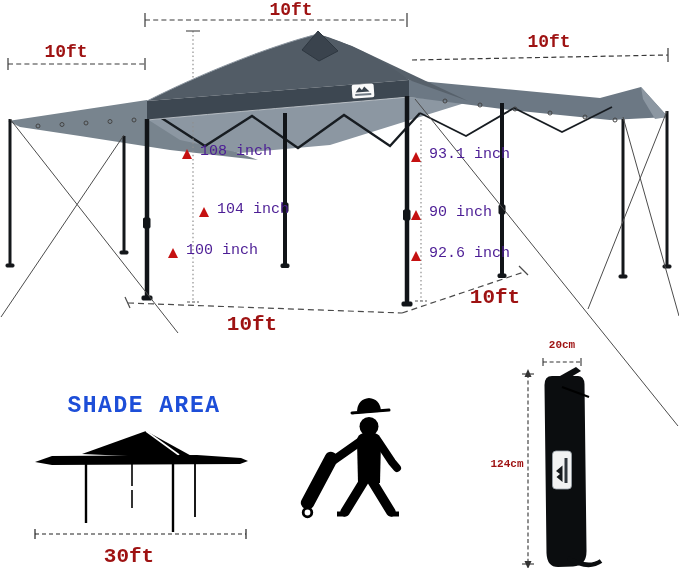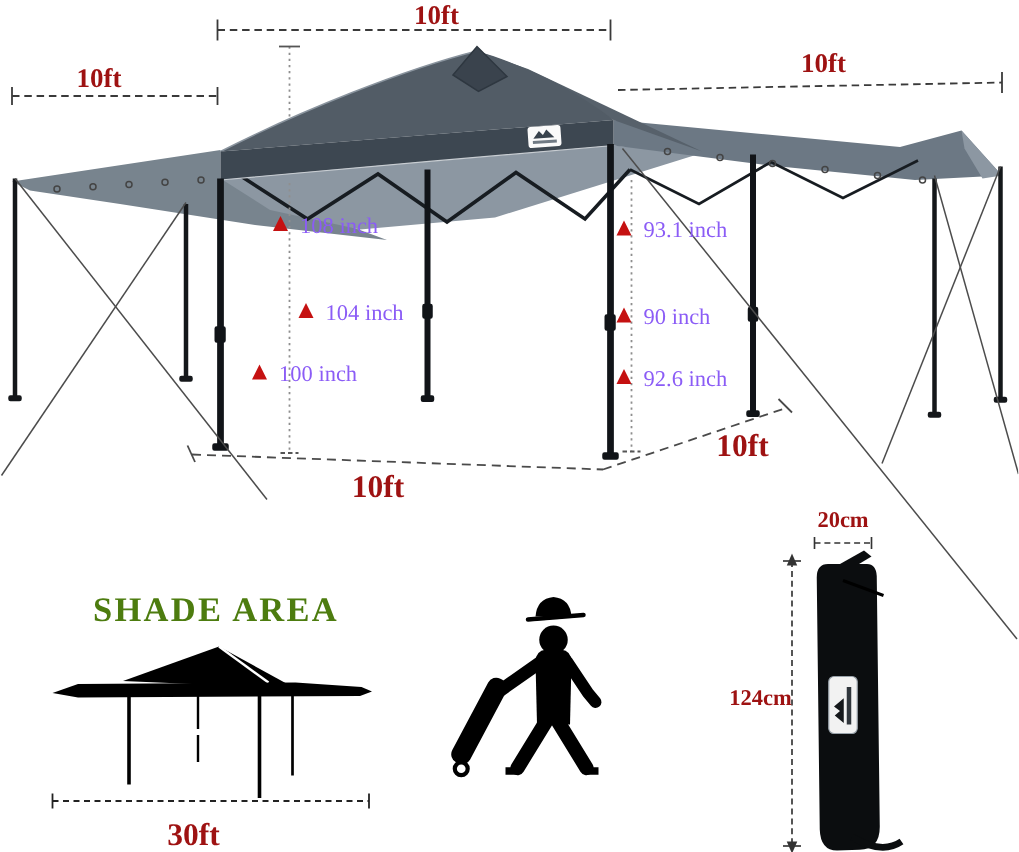--- a/index.html
+++ b/index.html
@@ -1,26 +1,26 @@
 <!DOCTYPE html>
 <html><head>
 <meta charset="utf-8">
 <style>
   html,body{margin:0;padding:0;background:#fff;}
   .canvas{position:relative;width:679px;height:568px;background:#ffffff;
-          font-family:Liberation Serif, serif;overflow:hidden;}
+          font-family:Liberation Mono, monospace;overflow:hidden;}
   .canvas svg{position:absolute;left:0;top:0;}
   .lbl{position:absolute;line-height:1;white-space:nowrap;}
   .dim{transform:translateX(-50%);color:#9e1212;font-weight:bold;font-size:18px;}
   .dim.xl{font-size:21px;}
-  .dim.sm{transform:translateX(-50%);font-size:15px;}
+  .dim.sm{transform:translateX(-50%);font-size:11px;}
   .shade-title{transform:translateX(-50%);font-size:23px;font-weight:bold;
-               letter-spacing:1.5px;color:#4d7c0f;}
-  .hrow{position:absolute;display:flex;align-items:flex-start;gap:8px;
-        font-size:15px;color:#8b5cf6;line-height:1;}
+               letter-spacing:1.5px;color:#1d4ed8;}
+  .hrow{position:absolute;display:flex;align-items:flex-end;gap:8px;
+        font-size:15px;color:#4c1d95;line-height:1;}
   .tri{width:0;height:0;border-left:5.5px solid transparent;
        border-right:5.5px solid transparent;border-bottom:10px solid #c51111;}
 </style>
 </head>
 <body>
 
 <div class="canvas">
 
 <svg width="679" height="568" viewBox="0 0 679 568">
 

